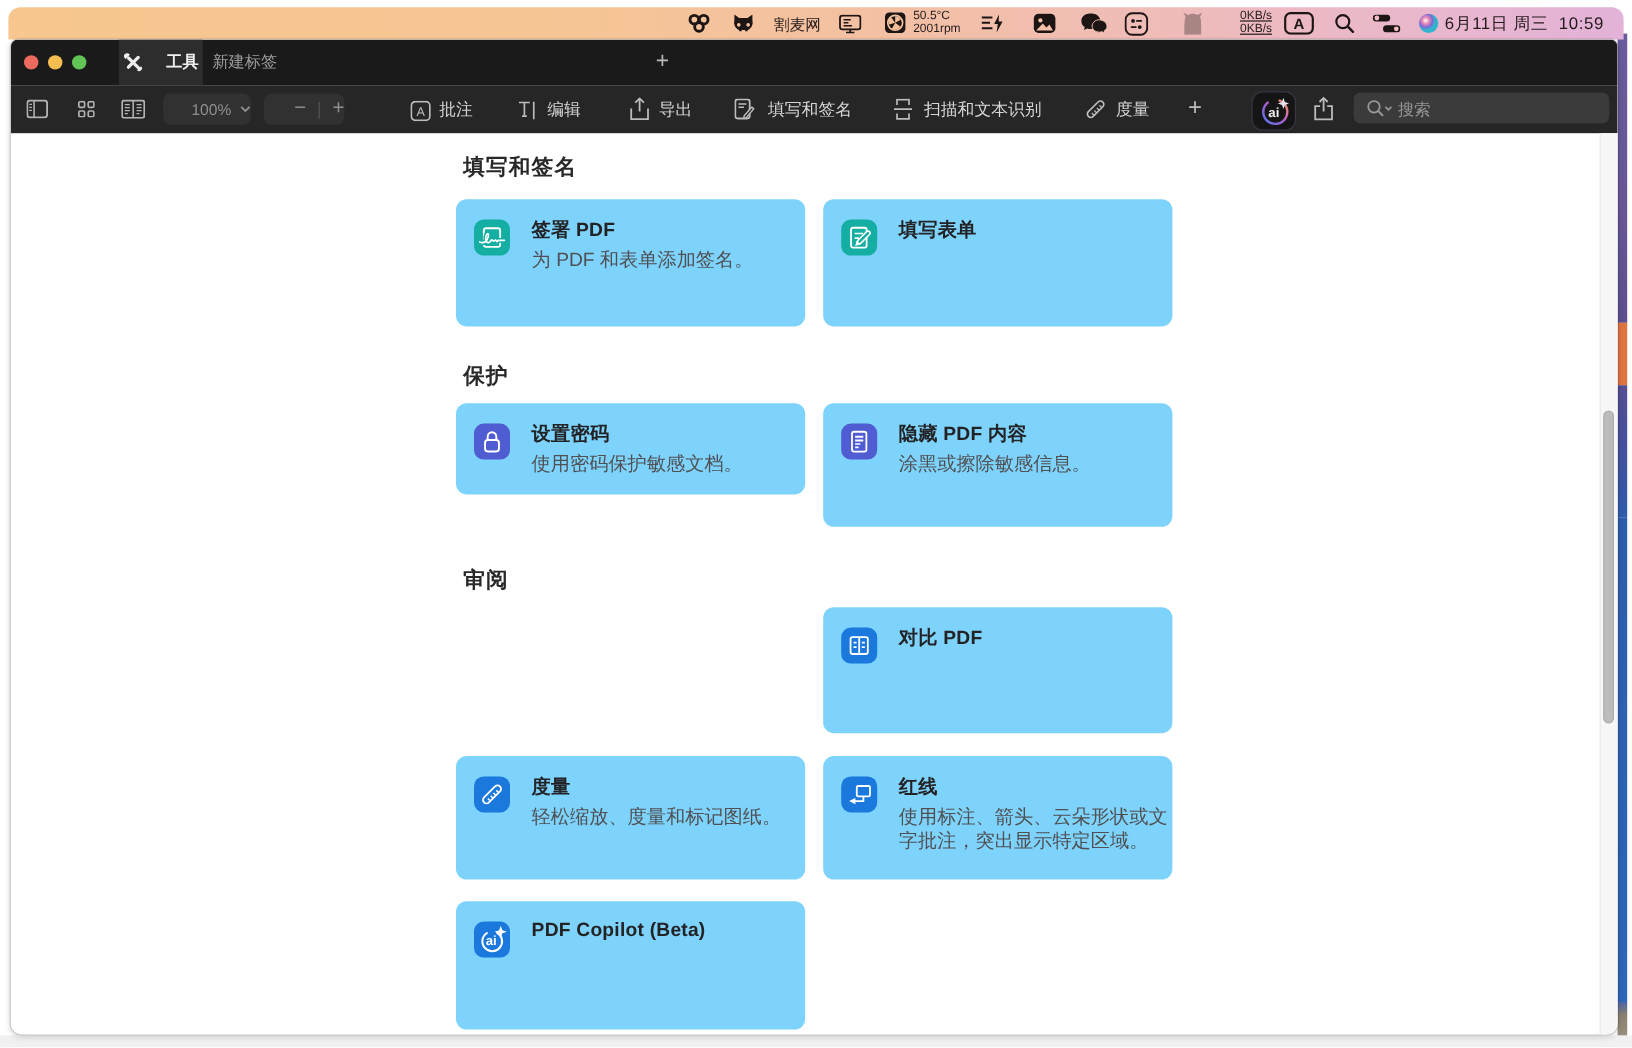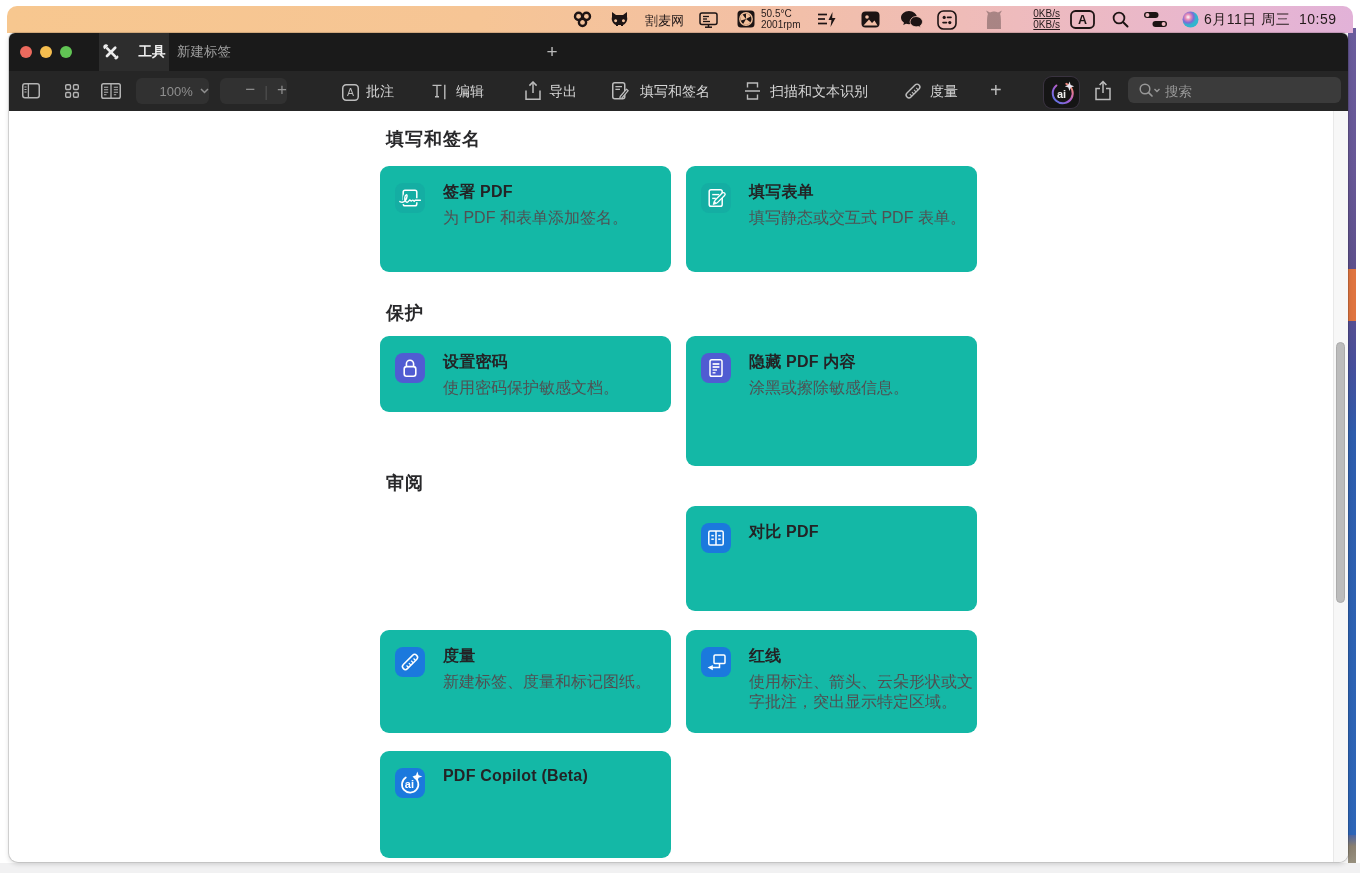--- a/index.html
+++ b/index.html
@@ -33,21 +33,21 @@
 #tab-active { left:90px; top:0px; width:70px; height:38px; background:#2d2d2d; display:flex; align-items:center; justify-content:center; gap:20px; color:#f0f0f0; font-size:13.5px; font-weight:600; }
 #tab-new { left:168px; top:0; height:38px; display:flex; align-items:center; color:#9d9d9d; font-size:13.5px; }
 #tab-plus { left:528px; top:0; width:30px; height:38px; display:flex; align-items:center; justify-content:center; color:#b9b9b9; font-size:19px; font-weight:300;}
 
 
 .tbtn { position:absolute; display:flex; align-items:center; color:#d6d6d6; font-size:14px; }
 .tbox { position:absolute; background:#313131; border-radius:6px; height:26px; top:7px; display:flex; align-items:center; justify-content:flex-end; color:#8f8f8f; }
 
 
 .h2 { position:absolute; font-size:18px; font-weight:bold; color:#28282a; letter-spacing:1px;}
-.card { position:absolute; width:291px; background:#14b8a6; border-radius:9px; }
+.card { position:absolute; width:291px; background:#7dd3fc; border-radius:9px; }
 .cicon { position:absolute; left:15px; top:17px; width:30px; height:30px; border-radius:8px; }
 .ct { position:absolute; left:63px; top:16px; font-size:16px; font-weight:bold; color:#232325; letter-spacing:0.2px;}
 .cd { position:absolute; left:63px; top:42px; width:252px; font-size:16px; line-height:19.5px; color:#505052; }
 </style>
 </head>
 <body>
 <div id="page">
 
   <div id="strip" class="abs">
     <div class="seg" style="top:0; height:241px; background:linear-gradient(180deg,#6a5c9c 0%,#675796 60%,#5e508c 100%);"></div>
@@ -327,33 +327,32 @@
             <g stroke="#fff" stroke-width="1.4">
               <line x1="11.2" y1="11.6" x2="18.2" y2="11.6"></line>
               <line x1="11.2" y1="15.4" x2="14.8" y2="15.4"></line>
             </g>
             <g transform="rotate(45 17.5 16)">
               <rect x="15.9" y="7.5" width="3.4" height="13.5" rx="1.7" fill="#14aea3" stroke="#fff" stroke-width="1.3"></rect>
               <path d="M16.2,21 L17.6,23.6 L19,21 Z" fill="#fff" stroke="#fff" stroke-width="0.8"></path>
             </g>
           </svg></div>
       <div class="ct">填写表单</div>
-      <div class="cd">填写静态或交互式 PDF 表单。</div>
     </div>
 
     <div class="h2" style="left:386px; top:301px;">保护</div>
     <div class="card" style="left:380px; top:336px; height:76px;">
       <div class="cicon" style="background:#505cd2;" id="ic-lock"><svg width="30" height="30" viewBox="0 0 30 30">
             <path d="M11.4,13.6 L11.4,10.8 A3.6,3.6 0 0 1 18.6,10.8 L18.6,13.6" fill="none" stroke="#fff" stroke-width="1.6"></path>
             <rect x="9.2" y="13.6" width="11.6" height="9.6" rx="2.4" fill="none" stroke="#fff" stroke-width="1.6"></rect>
           </svg></div>
       <div class="ct">设置密码</div>
       <div class="cd">使用密码保护敏感文档。</div>
     </div>
-    <div class="card" style="left:686px; top:336px; height:130px;">
+    <div class="card" style="left:686px; top:336px; height:103px;">
       <div class="cicon" style="background:#505cd2;" id="ic-redact"><svg width="30" height="30" viewBox="0 0 30 30">
             <rect x="9" y="6.8" width="12" height="16.5" rx="1.8" fill="none" stroke="#fff" stroke-width="1.5"></rect>
             <g stroke="#fff">
               <line x1="11.6" y1="11" x2="18.4" y2="11" stroke-width="1.7"></line>
               <line x1="11.6" y1="14" x2="18.4" y2="14" stroke-width="1.7"></line>
               <line x1="11.6" y1="17" x2="16" y2="17" stroke-width="1.4"></line>
               <line x1="11.6" y1="19.8" x2="14.5" y2="19.8" stroke-width="1.4"></line>
             </g>
           </svg></div>
       <div class="ct">隐藏 PDF 内容</div>
@@ -381,21 +380,21 @@
               <rect x="12.1" y="5.6" width="5.8" height="18.8" rx="2.9" fill="none" stroke="#fff" stroke-width="1.5"></rect>
               <g stroke="#fff" stroke-width="1.2">
                 <line x1="15" y1="10" x2="17.9" y2="10"></line>
                 <line x1="15" y1="13.3" x2="17.9" y2="13.3"></line>
                 <line x1="15" y1="16.6" x2="17.9" y2="16.6"></line>
                 <line x1="15" y1="19.9" x2="17.9" y2="19.9"></line>
               </g>
             </g>
           </svg></div>
       <div class="ct">度量</div>
-      <div class="cd">新建标签、度量和标记图纸。</div>
+      <div class="cd">轻松缩放、度量和标记图纸。</div>
     </div>
     <div class="card" style="left:686px; top:630px; height:103px;">
       <div class="cicon" style="background:#1b79dd;" id="ic-redline"><svg width="30" height="30" viewBox="0 0 30 30">
             <rect x="13" y="8" width="11" height="8.6" rx="1.2" fill="none" stroke="#fff" stroke-width="1.5"></rect>
             <path d="M18.5,16.6 L18.5,20.6 L10.5,20.6" fill="none" stroke="#fff" stroke-width="1.5"></path>
             <path d="M11.8,18 L6.6,20.6 L11.8,23.2 Z" fill="#fff"></path>
           </svg></div>
       <div class="ct">红线</div>
       <div class="cd">使用标注、箭头、云朵形状或文<br>字批注，突出显示特定区域。</div>
     </div>

